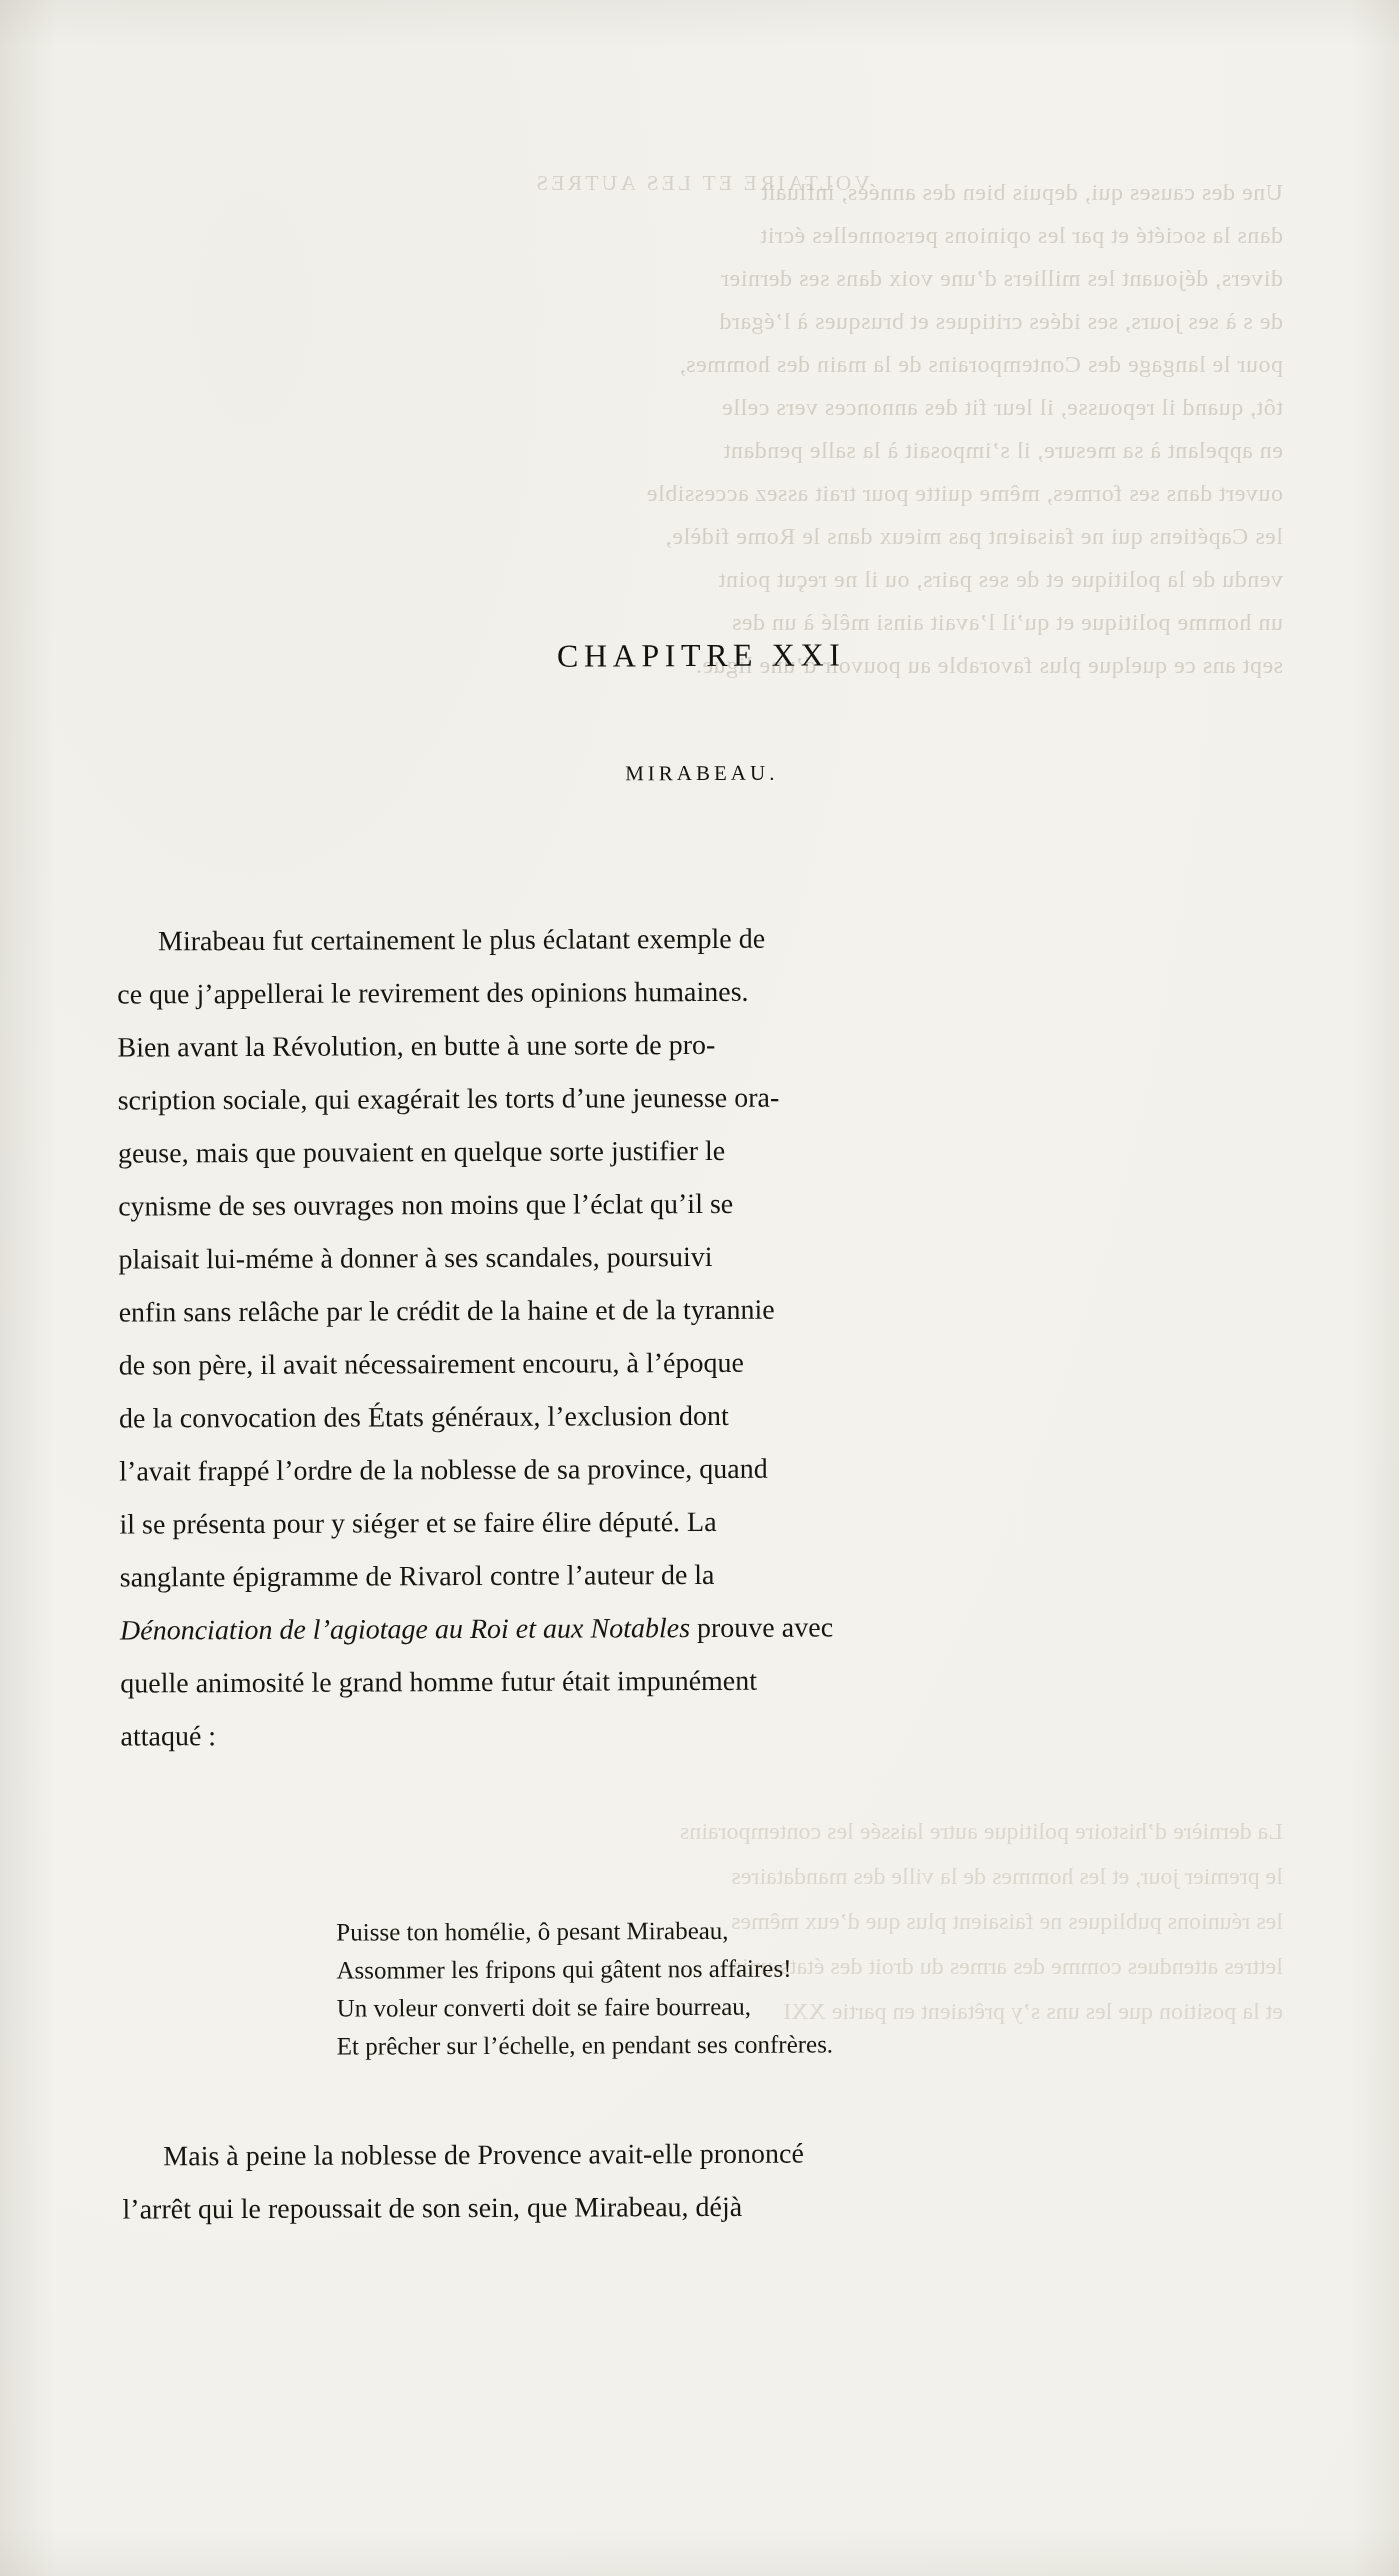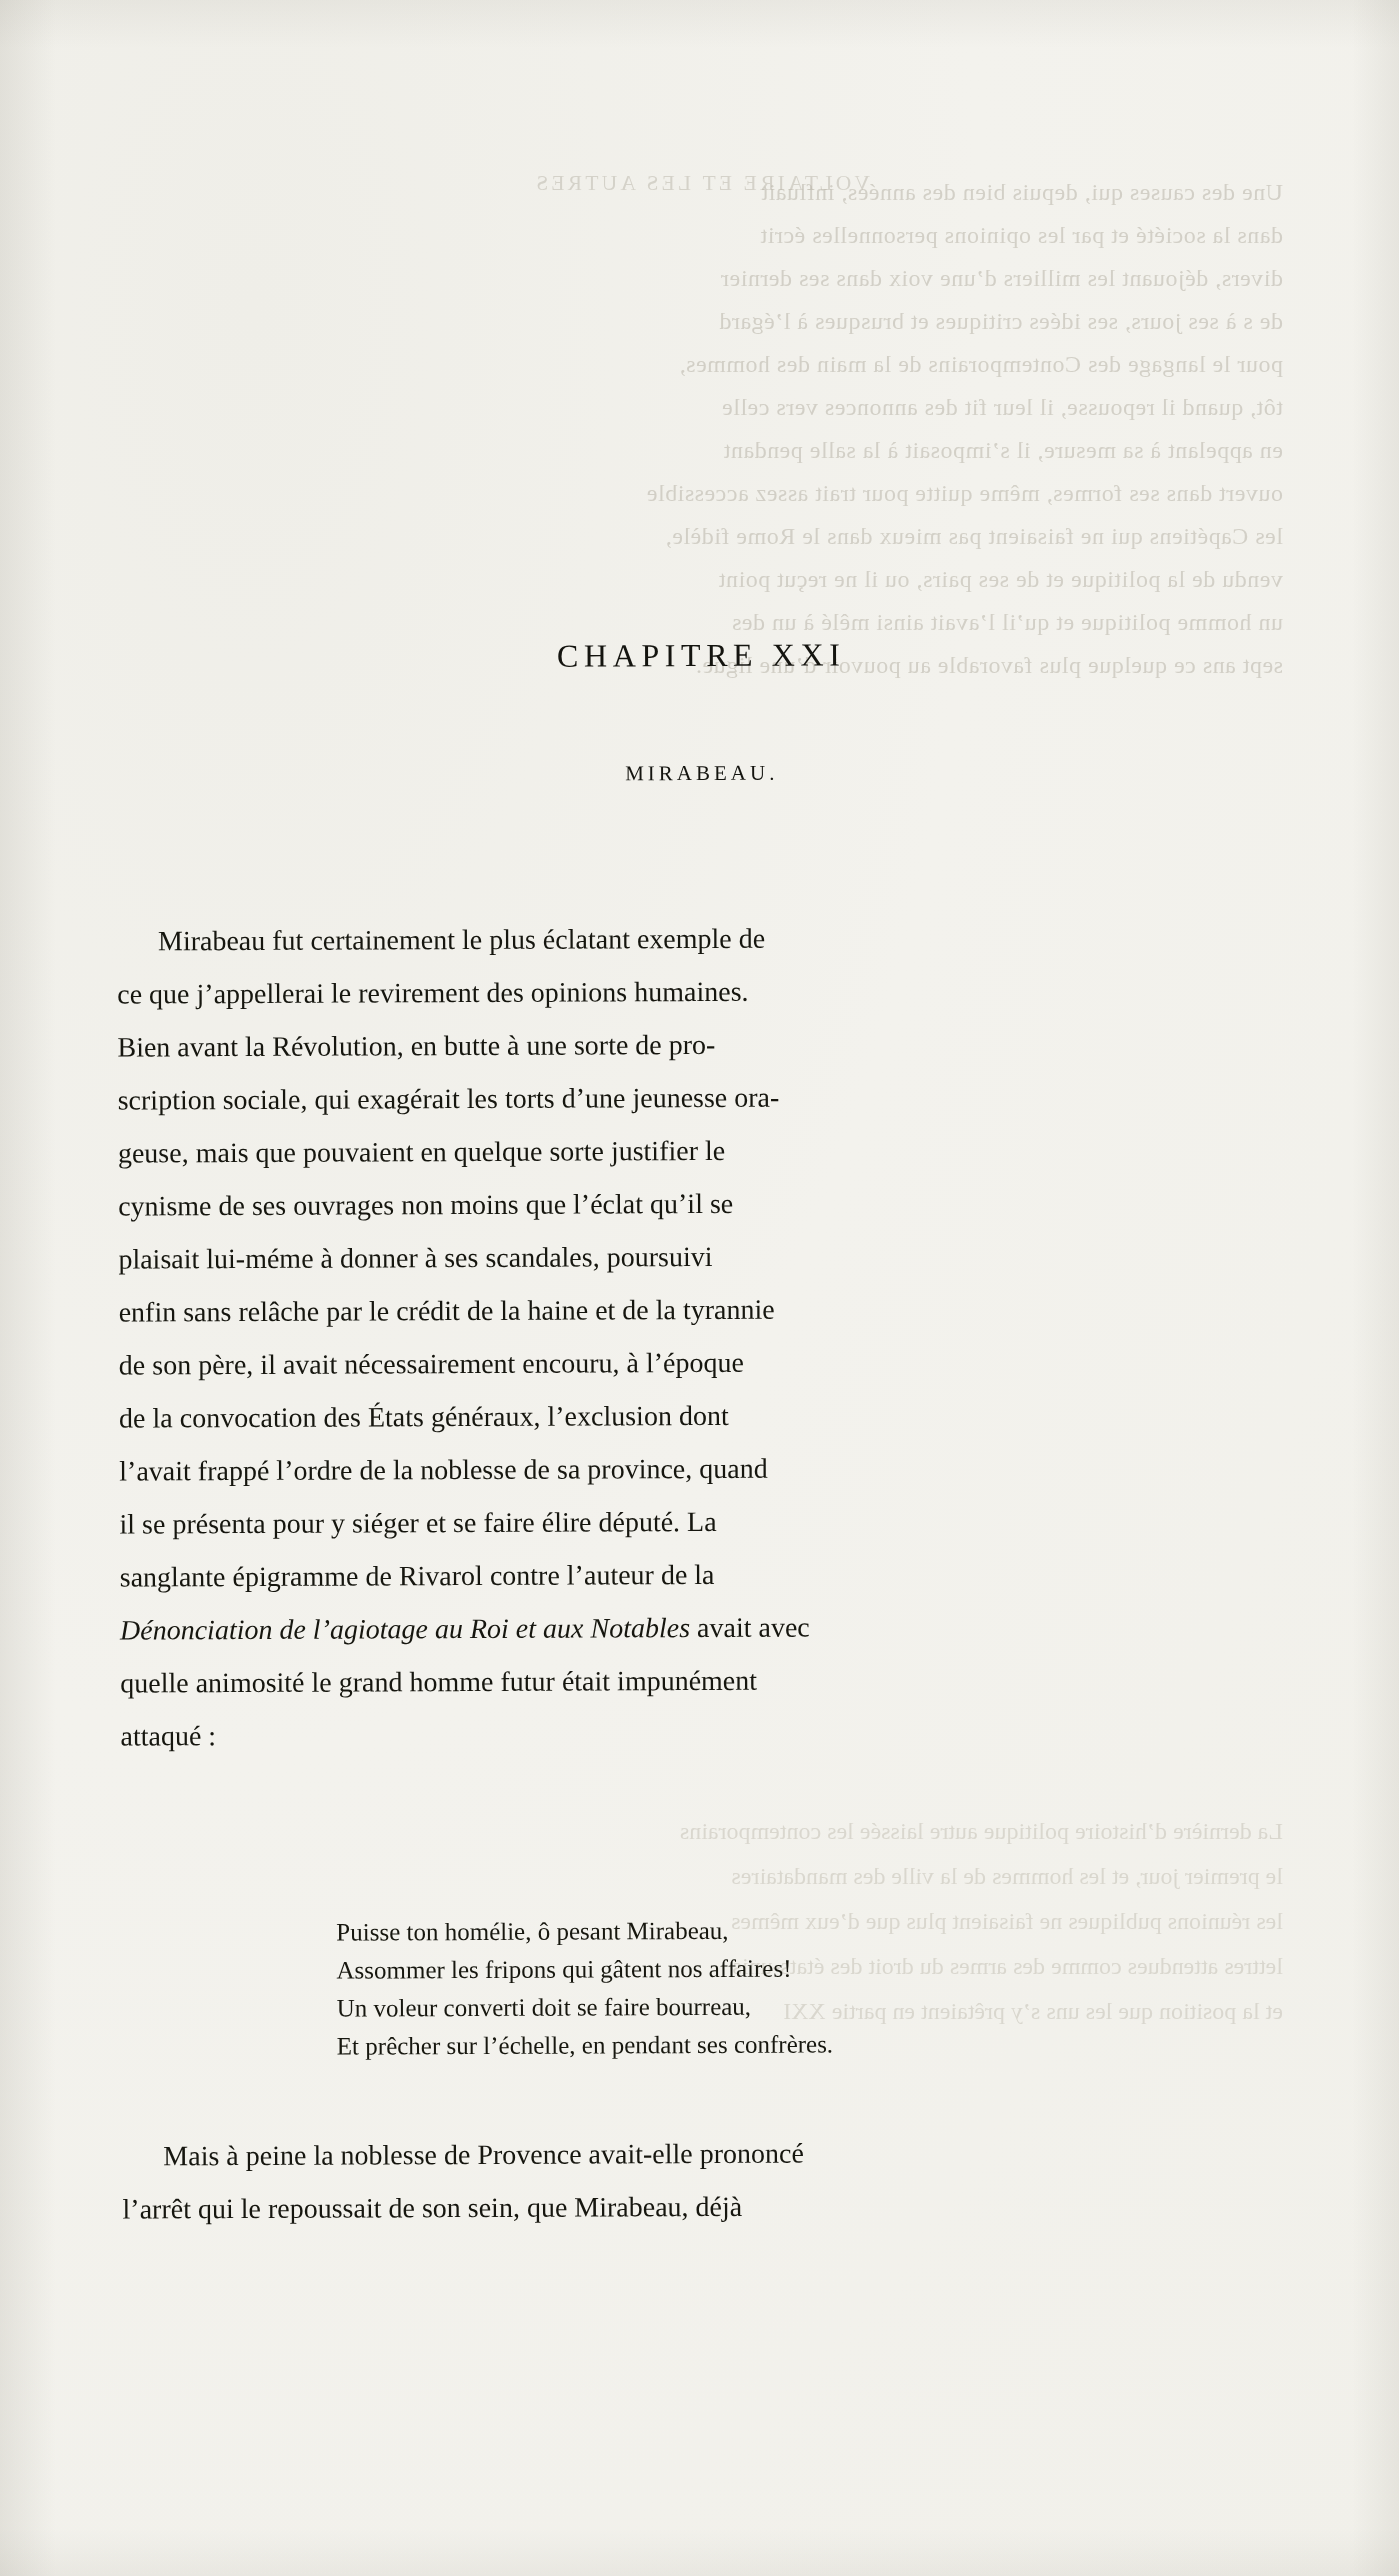--- a/index.html
+++ b/index.html
@@ -204,21 +204,21 @@
       <span class="ln">scription sociale, qui exagérait les torts d’une jeunesse ora-</span>
       <span class="ln">geuse,  mais  que  pouvaient  en  quelque  sorte  justifier  le</span>
       <span class="ln">cynisme  de  ses  ouvrages  non  moins  que  l’éclat  qu’il  se</span>
       <span class="ln">plaisait  lui-méme  à  donner  à  ses  scandales,  poursuivi</span>
       <span class="ln">enfin sans relâche par le crédit de la haine et de la tyrannie</span>
       <span class="ln">de  son  père,  il  avait  nécessairement  encouru,  à  l’époque</span>
       <span class="ln">de  la  convocation  des  États  généraux,  l’exclusion  dont</span>
       <span class="ln">l’avait frappé l’ordre de la noblesse de sa province, quand</span>
       <span class="ln">il  se  présenta  pour  y  siéger  et  se  faire  élire  député.  La</span>
       <span class="ln">sanglante  épigramme  de  Rivarol  contre  l’auteur  de  la</span>
-      <span class="ln"><span class="ital">Dénonciation de l’agiotage au Roi et aux Notables</span><span> avait avec</span></span>
+      <span class="ln"><span class="ital">Dénonciation de l’agiotage au Roi et aux Notables</span><span> prouve avec</span></span>
       <span class="ln">quelle  animosité  le  grand  homme  futur  était  impunément</span>
       <span class="ln">attaqué :</span>
     </div>
 
     <div class="verse">
       <span class="ln">Puisse ton homélie, ô pesant Mirabeau,</span>
       <span class="ln">Assommer les fripons qui gâtent nos affaires!</span>
       <span class="ln">Un voleur converti doit se faire bourreau,</span>
       <span class="ln">Et prêcher sur l’échelle, en pendant ses confrères.</span>
     </div>

